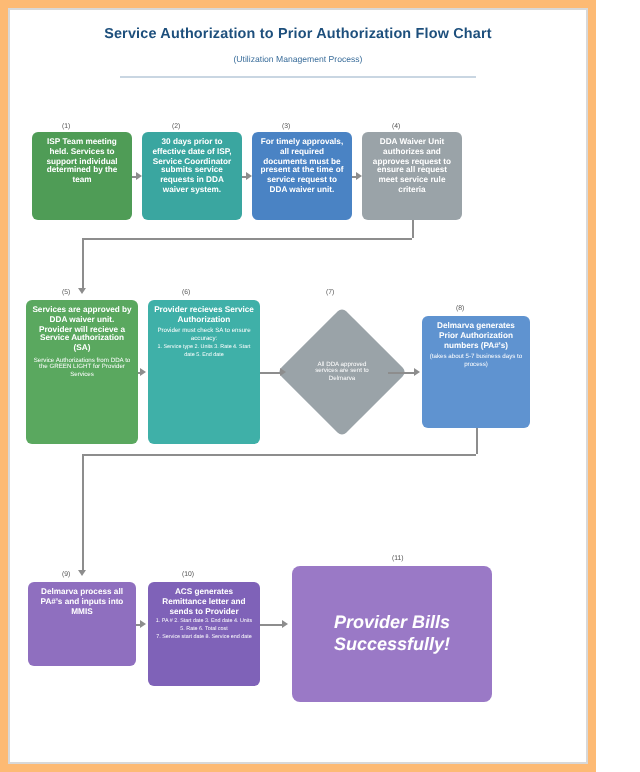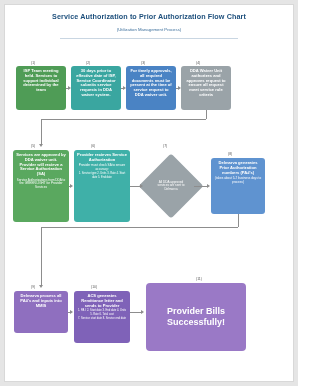--- a/index.html
+++ b/index.html
@@ -6,21 +6,21 @@
   html, body { margin:0; padding:0; }
   body {
     width: 298px; height: 386px;
     background: #ffffff;
     font-family: "Liberation Sans", sans-serif;
     position: relative;
     overflow: hidden;
   }
   #page {
     position: absolute; inset: 0;
-    background: #e5e5e5;
+    background: #fdba74;
   }
   .frame {
     position:absolute;
     left:4px; top:4px; right:4px; bottom:4px;
     border:1px solid #d8d8d8;
     background:#fff;
   }
   .title {
     position:absolute;
     left:0; right:0; top:12px;
@@ -199,21 +199,21 @@
   </div>
 
   <div class="step-num" style="left:91px; top:285px;">(10)</div>
   <div class="node violet" style="left:74px; top:291px; width:56px; height:52px;">
     <span class="ttl">ACS generates Remittance letter and sends to Provider</span>
     <span class="sub2">1. PA #     2. Start date     3. End date     4. Units     5. Rate     6. Total cost</span>
     <span class="sub2">7. Service start date     8. Service end date</span>
   </div>
 
   <div class="step-num" style="left:196px; top:277px;">(11)</div>
-  <div class="bignode" style="left:146px; top:283px; width:100px; height:68px;">
+  <div class="bignode" style="left:146px; top:283px; width:100px; height:68px;font-style:italic;">
     <span>Provider Bills Successfully!</span>
   </div>
 
   <div class="conn h" style="left:68px; top:312px; width:3px;"></div>
   <div class="arrow ar-right" style="left:70px; top:309.8px;"></div>
   <div class="conn h" style="left:130px; top:312px; width:12px;"></div>
   <div class="arrow ar-right" style="left:141px; top:309.8px;"></div>
 </div>
 
 </body></html>

